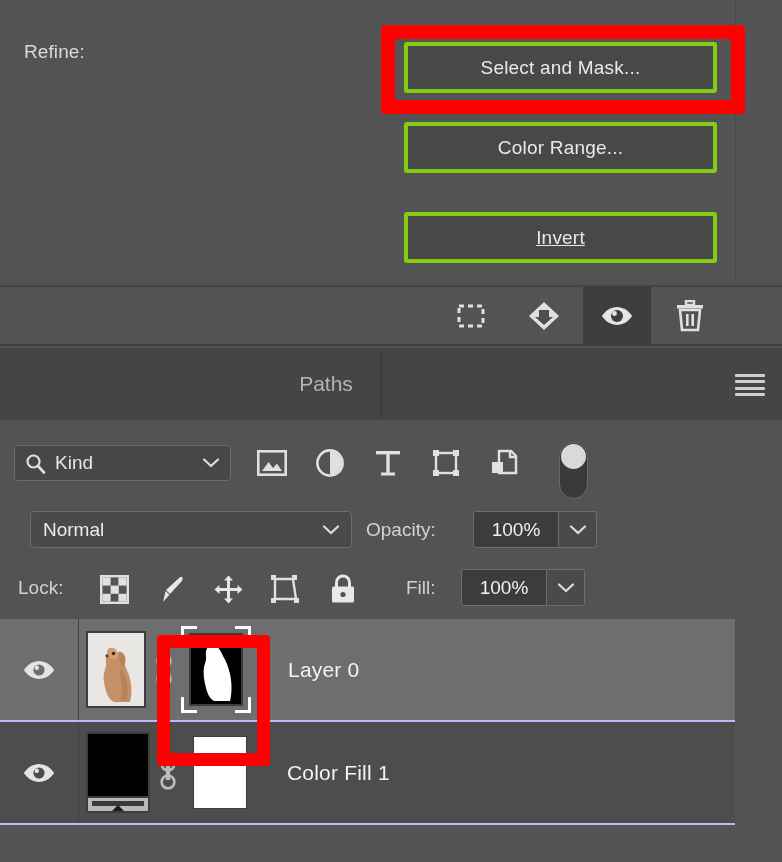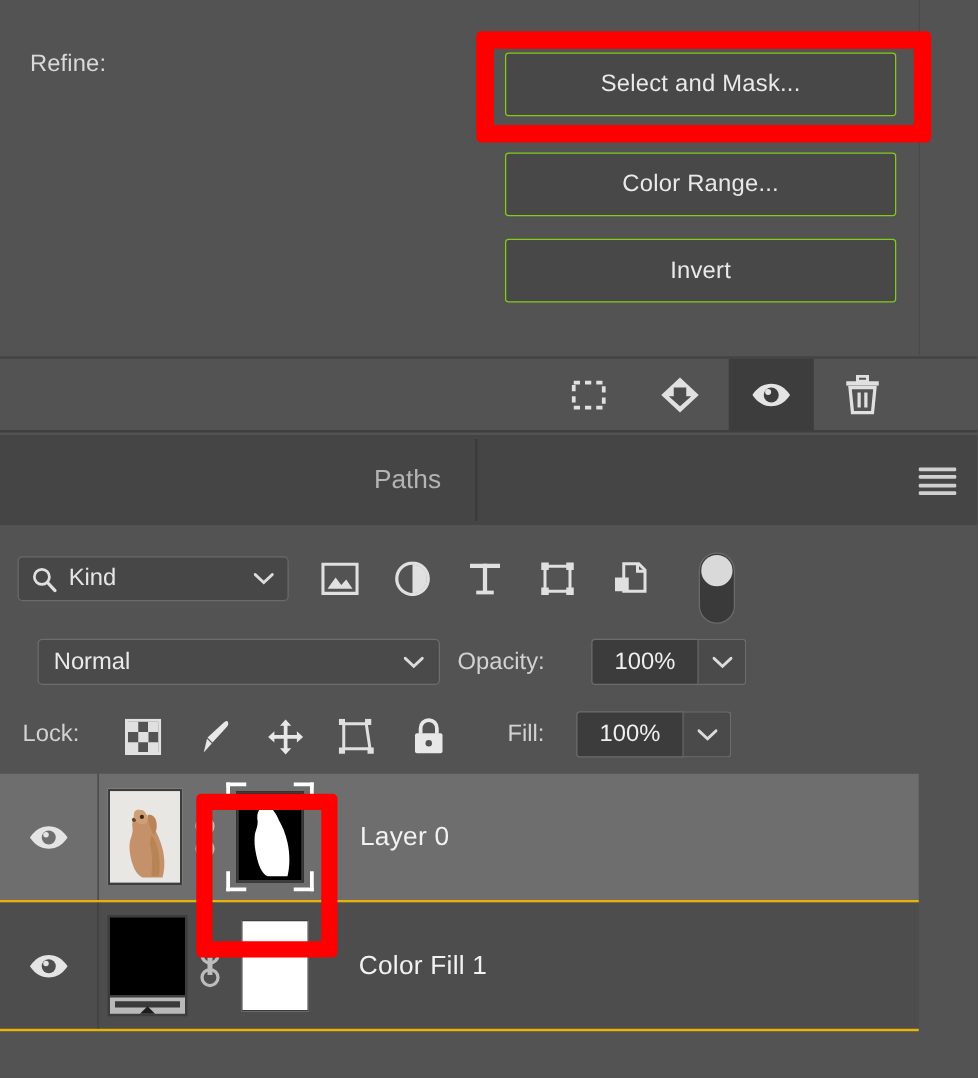--- a/index.html
+++ b/index.html
@@ -37,33 +37,33 @@
     font-size: 19px;
     color: #d9d9d9;
     letter-spacing: 0.1px;
   }
   .ps-button {
     position: absolute;
     left: 404px;
     width: 313px;
     height: 51px;
     background: #484848;
-    border: 1px solid #84cc16;
+    border: 4px solid #84cc16;
     border-radius: 3px;
     box-sizing: border-box;
     color: #e9e9e9;
     font-size: 19px;
     display: flex;
     align-items: center;
     justify-content: center;
     letter-spacing: 0.2px;
   }
   #btn-select-mask { top: 42px; }
   #btn-color-range { top: 122px; }
-  #btn-invert      { top: 191px; }
+  #btn-invert      { top: 212px; text-decoration: underline; }
 
   
   .annot-box {
     position: absolute;
     border: 14px solid #ff0000;
     border-radius: 4px;
     box-sizing: border-box;
     pointer-events: none;
   }
   #annot-select-mask {
@@ -234,21 +234,21 @@
   .fill-label { position: absolute; left: 406px; top: 16px; font-size: 19px; color: #d2d2d2; }
   #fill-value   { left: 461px; top: 8px; width: 86px; height: 37px; }
   #fill-stepper { left: 547px; top: 8px; width: 38px; height: 37px; }
 
   
   .layer-list { position: absolute; left: 0; top: 199px; width: 782px; }
   .layer-row {
     position: relative;
     width: 735px; height: 103px;
     background: #4d4d4d;
-    border-bottom: 2px solid #eab308;
+    border-bottom: 2px solid #c4b5fd;
     box-sizing: border-box;
   }
   .layer-row.selected { background: #6e6e6e; }
   .eye-cell {
     position: absolute; left: 0; top: 0;
     width: 78px; height: 101px;
     display: flex; align-items: center; justify-content: center;
     border-right: 1px solid #414141;
   }
   .thumbs { position: absolute; left: 86px; top: 0; height: 101px; display: flex; align-items: center; }

